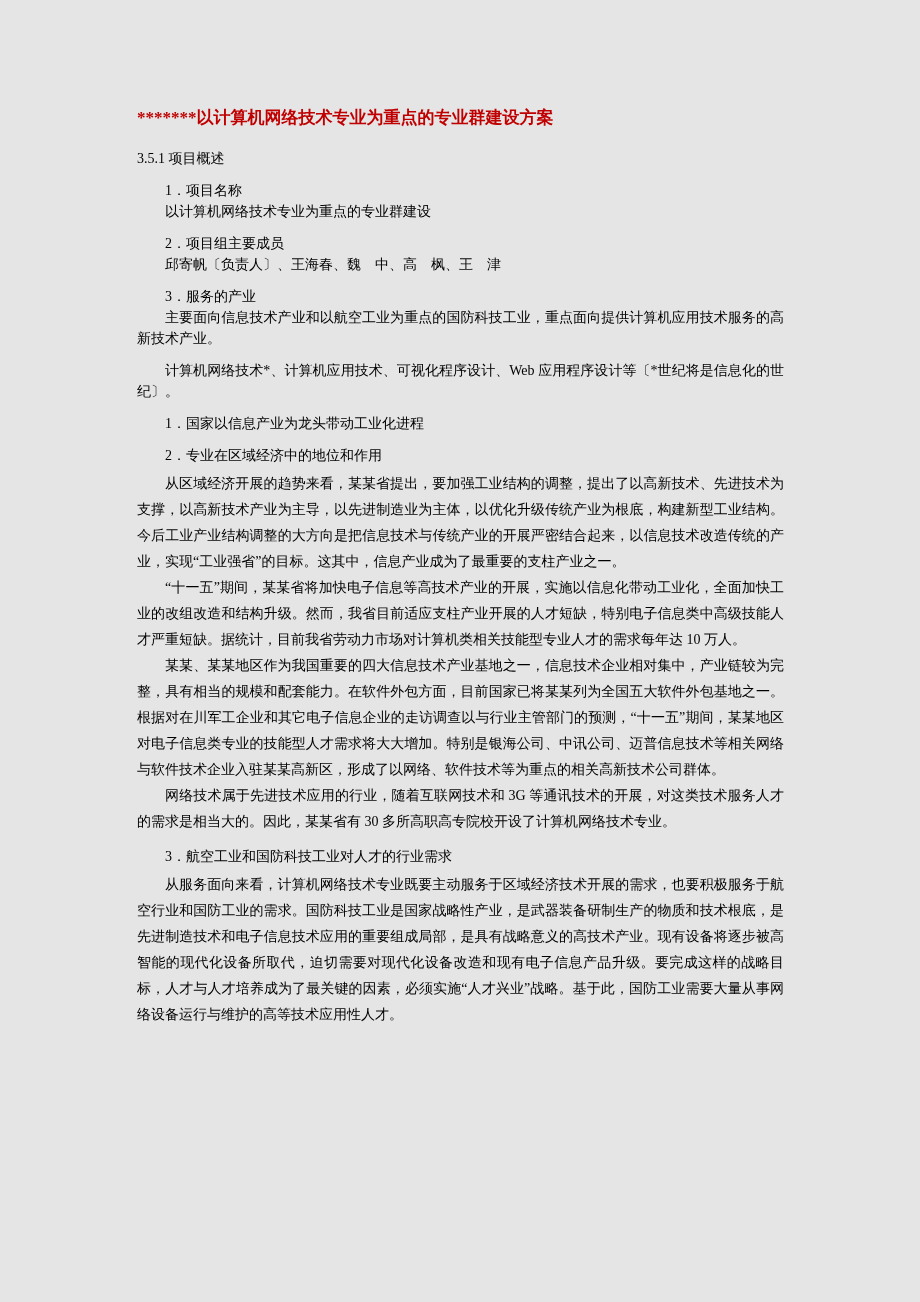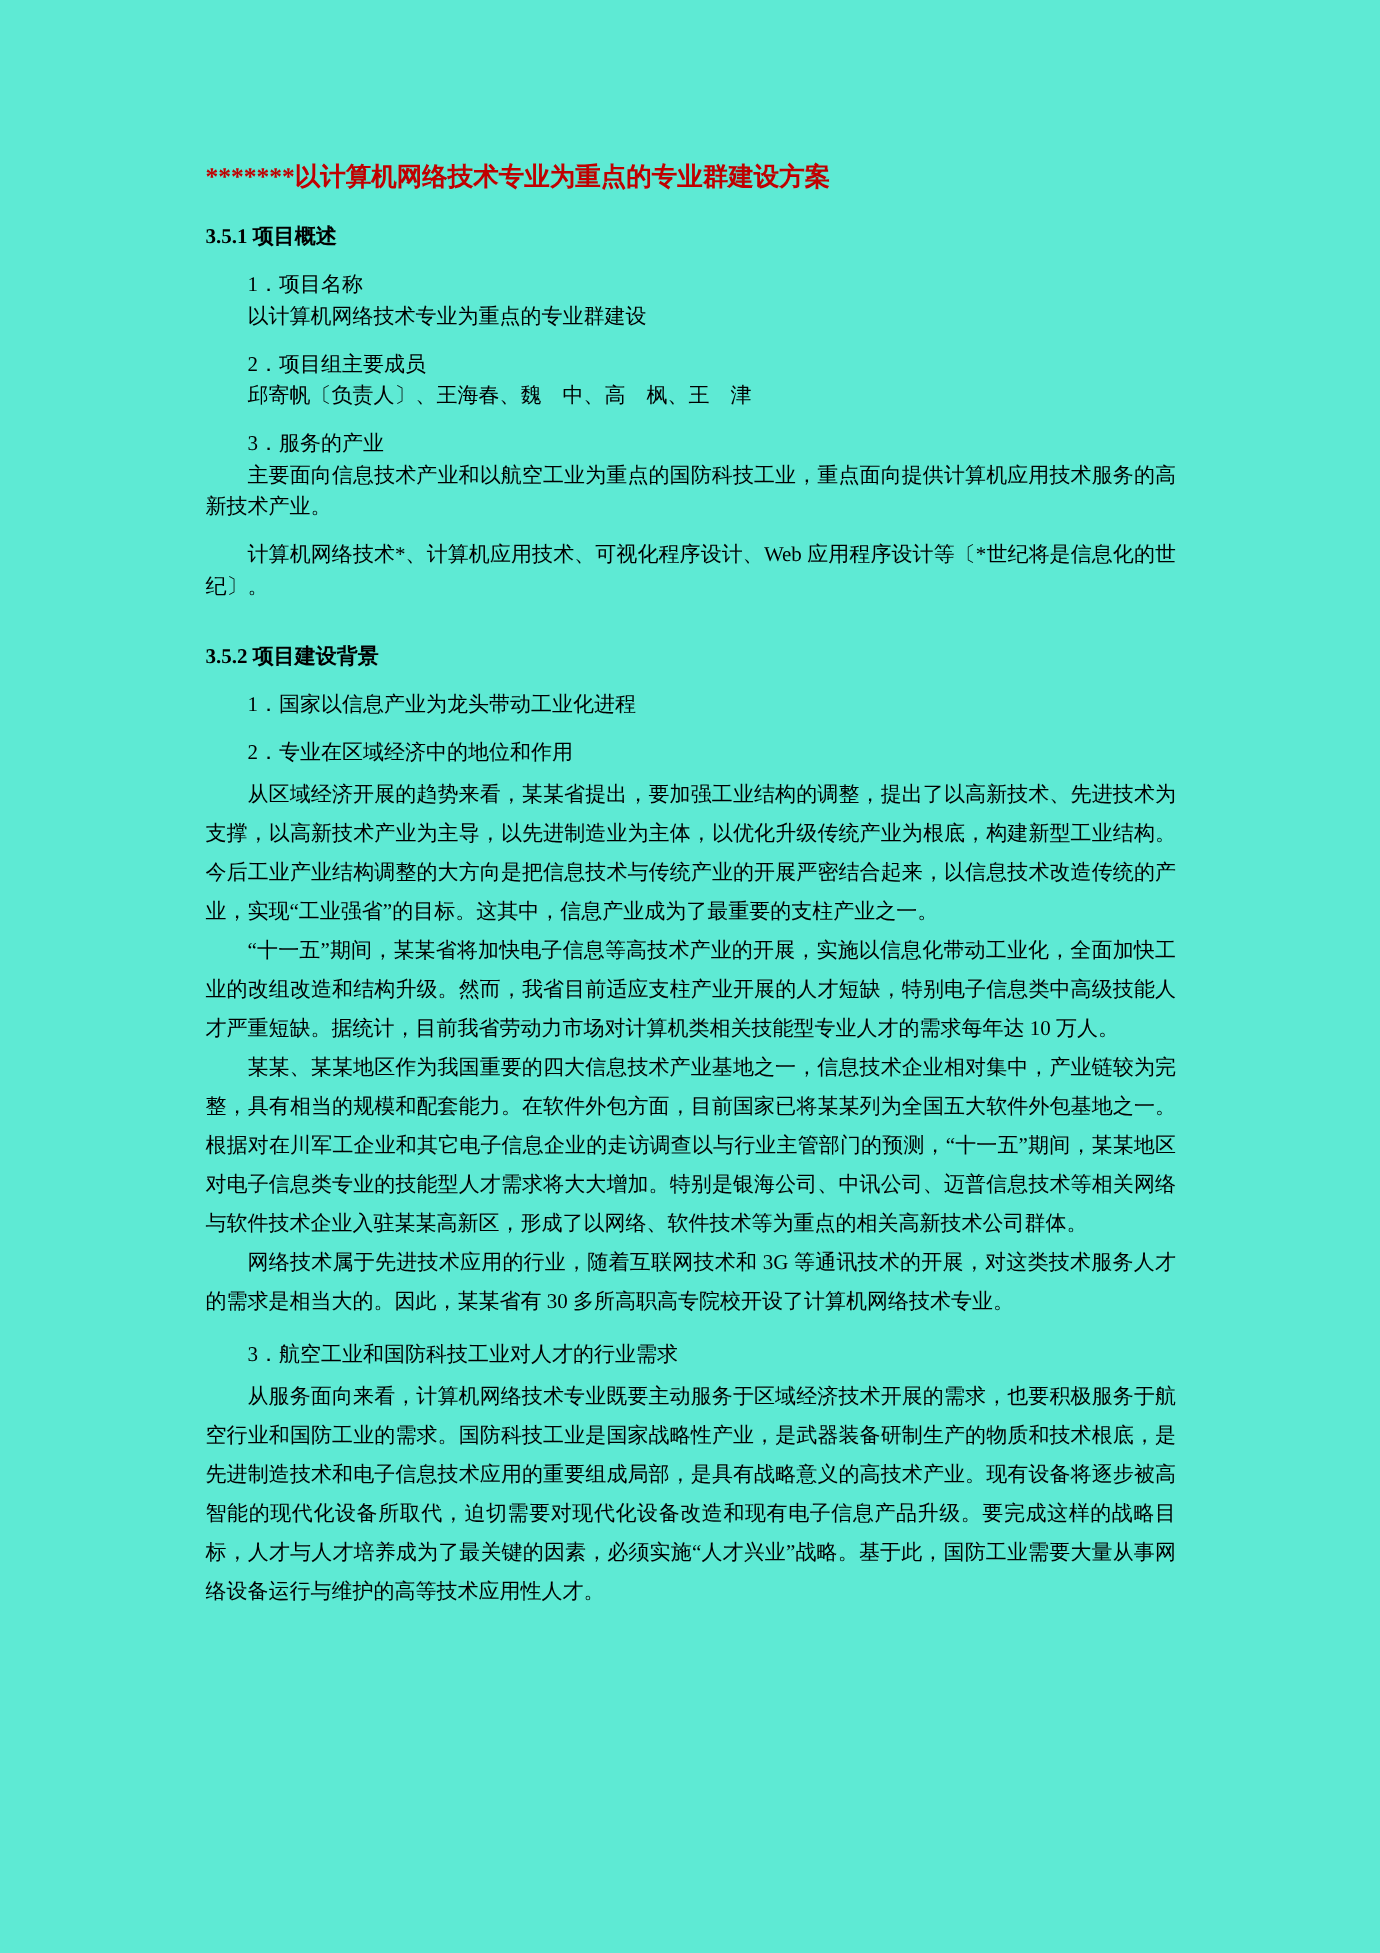--- a/index.html
+++ b/index.html
@@ -5,34 +5,34 @@
   * { margin: 0; padding: 0; box-sizing: border-box; }
   html, body {
     width: 920px;
     background: #ffffff;
     font-family: "Liberation Serif", "DejaVu Serif", serif;
     color: #000000;
   }
   .page {
     width: 920px;
     height: 1302px;
-    background: #5eead4;
+    background: #e5e5e5;
     padding: 106px 136px 0 137px;
     overflow: hidden;
   }
   .doc-title {
     font-size: 17px;
     line-height: 23px;
     font-weight: bold;
     color: #c00000;
   }
   .sec-heading {
     font-size: 14px;
     line-height: 21px;
-    font-weight: bold;
+    font-weight: normal;
     margin-top: 19px;
   }
   .sec-heading.sec2 { margin-top: 26px; }
   .sub-heading {
     font-size: 14px;
     line-height: 21px;
     font-weight: normal;
     text-indent: 2em;
   }
   .s1-item { margin-top: 11px; }
@@ -74,21 +74,20 @@
 
   <div class="s1-item">
     <div class="sub-heading">3．服务的产业</div>
     <div class="s1-body">主要面向信息技术产业和以航空工业为重点的国防科技工业，重点面向提供计算机应用技术服务的高新技术产业。</div>
   </div>
 
   <div class="s1-item">
     <div class="s1-body">计算机网络技术*、计算机应用技术、可视化程序设计、Web 应用程序设计等〔*世纪将是信息化的世纪〕。</div>
   </div>
 
-  <div class="sec-heading sec2">3.5.2 项目建设背景</div>
 
   <div class="s2-item">
     <div class="sub-heading">1．国家以信息产业为龙头带动工业化进程</div>
   </div>
 
   <div class="s2-item">
     <div class="sub-heading">2．专业在区域经济中的地位和作用</div>
     <p class="s2-para">从区域经济开展的趋势来看，某某省提出，要加强工业结构的调整，提出了以高新技术、先进技术为支撑，以高新技术产业为主导，以先进制造业为主体，以优化升级传统产业为根底，构建新型工业结构。今后工业产业结构调整的大方向是把信息技术与传统产业的开展严密结合起来，以信息技术改造传统的产业，实现“工业强省”的目标。这其中，信息产业成为了最重要的支柱产业之一。</p>
     <p class="s2-para">“十一五”期间，某某省将加快电子信息等高技术产业的开展，实施以信息化带动工业化，全面加快工业的改组改造和结构升级。然而，我省目前适应支柱产业开展的人才短缺，特别电子信息类中高级技能人才严重短缺。据统计，目前我省劳动力市场对计算机类相关技能型专业人才的需求每年达 10 万人。</p>
     <p class="s2-para">某某、某某地区作为我国重要的四大信息技术产业基地之一，信息技术企业相对集中，产业链较为完整，具有相当的规模和配套能力。在软件外包方面，目前国家已将某某列为全国五大软件外包基地之一。根据对在川军工企业和其它电子信息企业的走访调查以与行业主管部门的预测，“十一五”期间，某某地区对电子信息类专业的技能型人才需求将大大增加。特别是银海公司、中讯公司、迈普信息技术等相关网络与软件技术企业入驻某某高新区，形成了以网络、软件技术等为重点的相关高新技术公司群体。</p>

